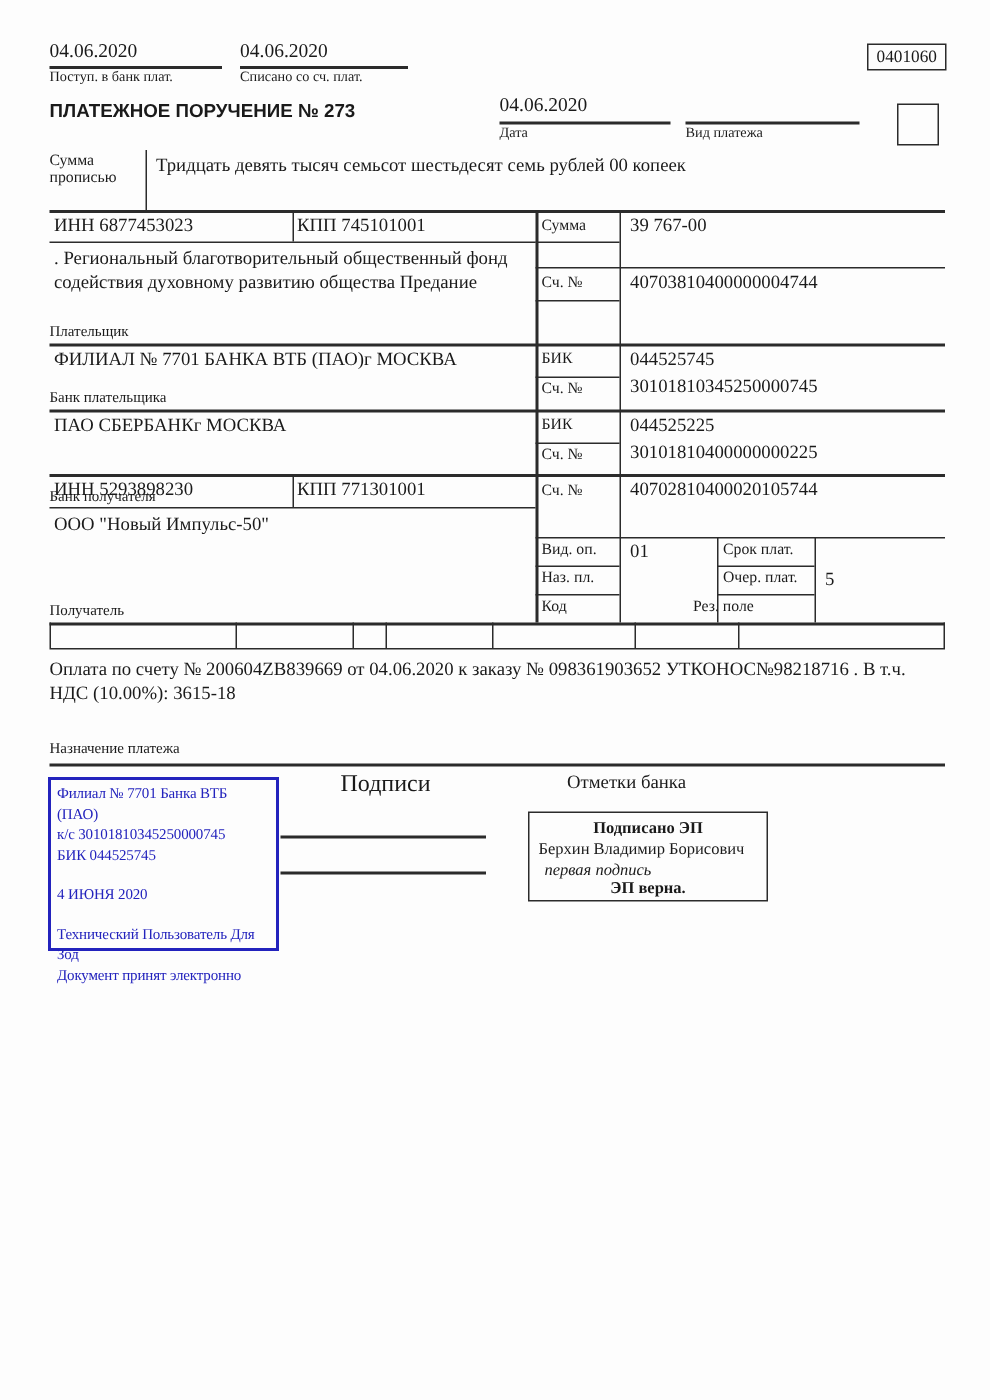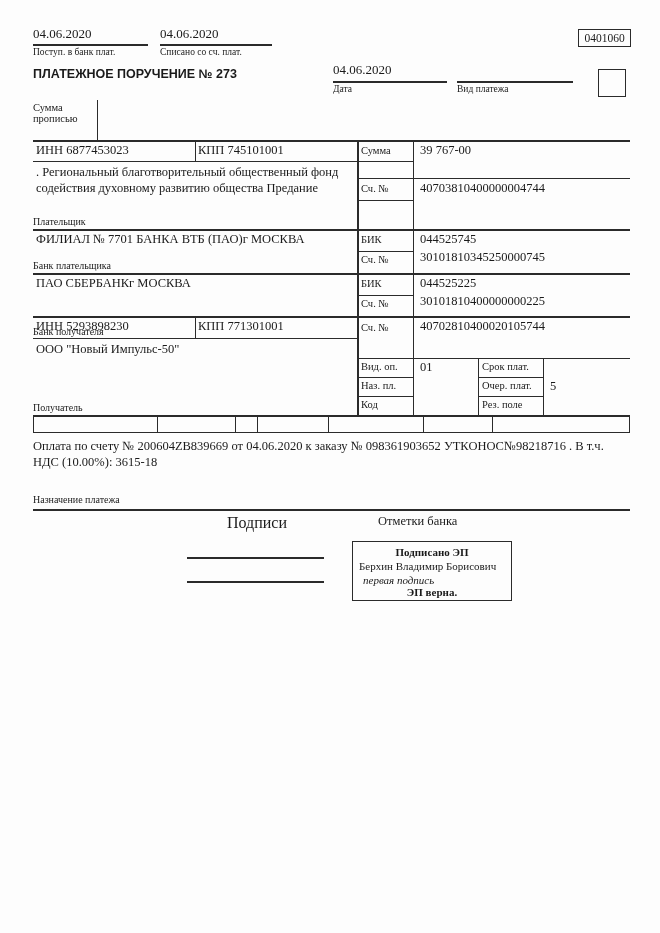--- a/index.html
+++ b/index.html
@@ -45,20 +45,21 @@
 
   <div class="abs date" style="left:333px;top:62px;">04.06.2020</div>
   <div class="hline med" style="left:333px;top:81px;width:114px;"></div>
   <div class="abs tiny" style="left:333px;top:84px;">Дата</div>
   <div class="hline med" style="left:457px;top:81px;width:116px;"></div>
   <div class="abs tiny" style="left:457px;top:84px;">Вид платежа</div>
   <div class="abs square" style="left:598px;top:69px;width:26px;height:26px;"></div>
 
   <div class="abs lbl" style="left:33px;top:102px;width:58px;">Сумма прописью</div>
   <div class="vline" style="left:97px;top:100px;height:40px;"></div>
+  <div class="abs val" style="left:104px;top:103px;width:520px;">Тридцать девять тысяч семьсот шестьдесят семь рублей 00 копеек</div>
   <div class="hline thick" style="left:33px;top:140px;width:597px;"></div>
 
   <div class="vline thick" style="left:357px;top:140px;height:275px;"></div>
   <div class="vline" style="left:413px;top:140px;height:275px;"></div>
 
   <div class="abs val" style="left:36px;top:143px;">ИНН 6877453023</div>
   <div class="vline" style="left:195px;top:141px;height:20px;"></div>
   <div class="abs val" style="left:198px;top:143px;">КПП 745101001</div>
   <div class="hline" style="left:33px;top:161px;width:324px;"></div>
   <div class="abs lbl" style="left:361px;top:145px;">Сумма</div>
@@ -107,21 +108,21 @@
   <div class="abs val" style="left:420px;top:360px;">01</div>
   <div class="abs lbl" style="left:482px;top:361px;">Срок плат.</div>
   <div class="hline" style="left:357px;top:377px;width:56px;"></div>
   <div class="hline" style="left:478px;top:377px;width:65px;"></div>
   <div class="abs lbl" style="left:361px;top:380px;">Наз. пл.</div>
   <div class="abs lbl" style="left:482px;top:380px;">Очер. плат.</div>
   <div class="abs val" style="left:550px;top:379px;">5</div>
   <div class="hline" style="left:357px;top:396px;width:56px;"></div>
   <div class="hline" style="left:478px;top:396px;width:65px;"></div>
   <div class="abs lbl" style="left:361px;top:399px;">Код</div>
-  <div class="abs lbl" style="left:482px;top:399px;">Рез. поле</div>
+  <div class="abs lbl" style="left:462px;top:399px;">Рез. поле</div>
 
   <div class="hline thick" style="left:33px;top:415px;width:597px;"></div>
   <div class="hline" style="left:33px;top:432px;width:597px;"></div>
   <div class="vline" style="left:33px;top:415px;height:17px;"></div>
   <div class="vline" style="left:157px;top:415px;height:17px;"></div>
   <div class="vline" style="left:235px;top:415px;height:17px;"></div>
   <div class="vline" style="left:257px;top:415px;height:17px;"></div>
   <div class="vline" style="left:328px;top:415px;height:17px;"></div>
   <div class="vline" style="left:423px;top:415px;height:17px;"></div>
   <div class="vline" style="left:492px;top:415px;height:17px;"></div>
@@ -130,20 +131,30 @@
   <div class="abs val" style="left:33px;top:438px;width:596px;line-height:16px;">Оплата по счету № 200604ZB839669 от 04.06.2020 к заказу № 098361903652 УТКОНОС№98218716 . В т.ч. НДС (10.00%): 3615-18</div>
   <div class="abs seclbl" style="left:33px;top:494px;">Назначение платежа</div>
   <div class="hline thick" style="left:33px;top:509px;width:597px;"></div>
 
   <div class="abs" style="left:227px;top:514px;font-size:16px;">Подписи</div>
   <div class="abs" style="left:378px;top:514px;font-size:12.5px;">Отметки банка</div>
 
   <div class="hline med" style="left:187px;top:557px;width:137px;"></div>
   <div class="hline med" style="left:187px;top:581px;width:137px;"></div>
 
+  <div class="abs bluebox" style="left:32px;top:518px;width:142px;height:106px;">
+    <div>Филиал № 7701 Банка ВТБ (ПАО)</div>
+    <div>к/с 30101810345250000745</div>
+    <div>БИК 044525745</div>
+    <div style="height:13px;"></div>
+    <div>4 ИЮНЯ 2020</div>
+    <div style="height:13px;"></div>
+    <div>Технический Пользователь Для Зод</div>
+    <div>Документ принят электронно</div>
+  </div>
 
   <div class="abs epbox" style="left:352px;top:541px;width:146px;height:52px;">
     <div class="b ctr">Подписано ЭП</div>
     <div>Берхин Владимир Борисович</div>
     <div class="i" style="padding-left:4px;">первая подпись</div>
     <div class="b ctr" style="margin-top:-2px;">ЭП верна.</div>
   </div>
 
 </div>
 

